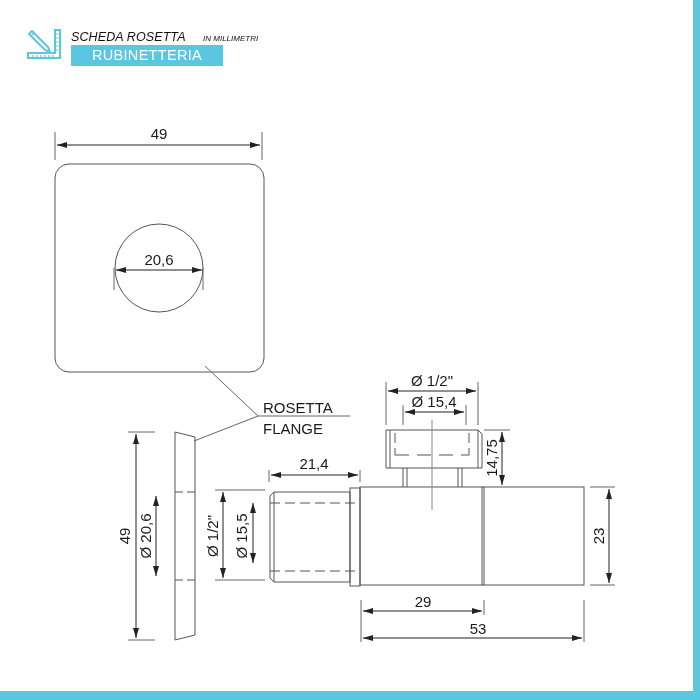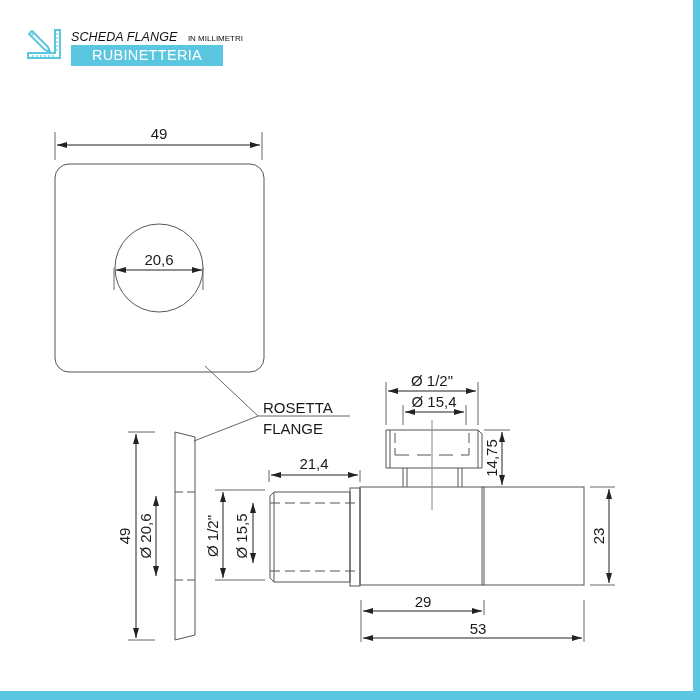--- a/index.html
+++ b/index.html
@@ -3,21 +3,21 @@
   <meta charset="utf-8">
   <style>
     html, body { margin: 0; padding: 0; background: #ffffff; }
     body { width: 700px; height: 700px; position: relative; overflow: hidden; font-family: "Liberation Sans", sans-serif; }
     .frame-right { position: absolute; left: 693px; top: 0; width: 7px; height: 700px; background: #5bc6e0; }
     .frame-bottom { position: absolute; left: 0; top: 691px; width: 700px; height: 9px; background: #5bc6e0; }
     .header { position: absolute; left: 26px; top: 26px; width: 240px; height: 42px; }
     .logo-icon { position: absolute; left: 0; top: 2px; width: 38px; height: 38px; }
     .title-line { position: absolute; left: 45px; top: 1px; white-space: nowrap; color: #111; }
     .title-main { font-style: italic; font-size: 12.5px; letter-spacing: 0.1px; }
-    .title-sub { font-size: 8px; margin-left: 6px; }
+    .title-sub { font-style: italic; font-size: 8px; margin-left: 13px; }
     .banner { position: absolute; left: 45px; top: 19px; width: 152px; height: 21px; background: #5bc6e0; color: #ffffff; font-size: 14.5px; line-height: 21px; text-align: center; letter-spacing: 0.3px; }
     svg.drawing { position: absolute; left: 0; top: 0; width: 700px; height: 700px; }
     .dimtext { font-family: "Liberation Sans", sans-serif; font-size: 15px; fill: #1a1a1a; }
     .labeltext { font-family: "Liberation Sans", sans-serif; font-size: 15px; fill: #1a1a1a; }
   </style>
 </head>
 <body>
 
 <div class="frame-right"></div>
 <div class="frame-bottom"></div>
@@ -28,21 +28,21 @@
 
       <path d="M2 30 H34 V2 H29 V25 H2 Z"></path>
       <path d="M7 30 v-3 M11 30 v-3 M15 30 v-3 M19 30 v-3 M23 30 v-3 M27 30 v-3" stroke-width="1.2"></path>
       <path d="M29 6 h3 M29 10 h3 M29 14 h3 M29 18 h3 M29 22 h3" stroke-width="1.2"></path>
 
       <path d="M3 6 L6 3 L22 19 L24 24 L19 22 Z"></path>
       <path d="M5 8 L8 5" stroke-width="1.2"></path>
     </g>
   </svg>
   <div class="title-line">
-    <span class="title-main">SCHEDA FLANGE</span>
+    <span class="title-main">SCHEDA ROSETTA</span>
     <span class="title-sub">IN MILLIMETRI</span>
   </div>
   <div class="banner">RUBINETTERIA</div>
 </div>
 
 <svg class="drawing" viewBox="0 0 700 700">
   <defs>
     <marker id="arr" markerWidth="10" markerHeight="6" refX="10" refY="3" orient="auto-start-reverse" markerUnits="userSpaceOnUse">
       <path d="M0 0 L10 3 L0 6 Z" fill="#222"></path>
     </marker>

